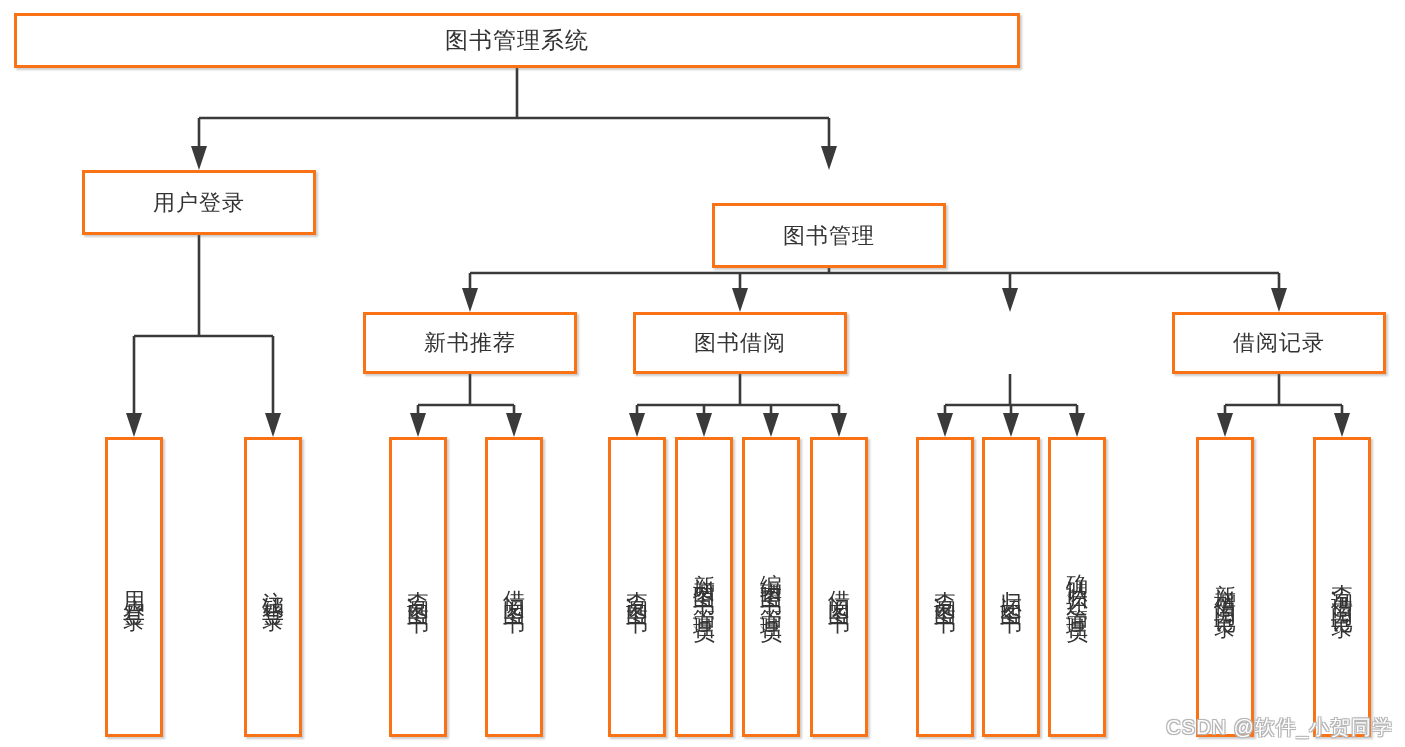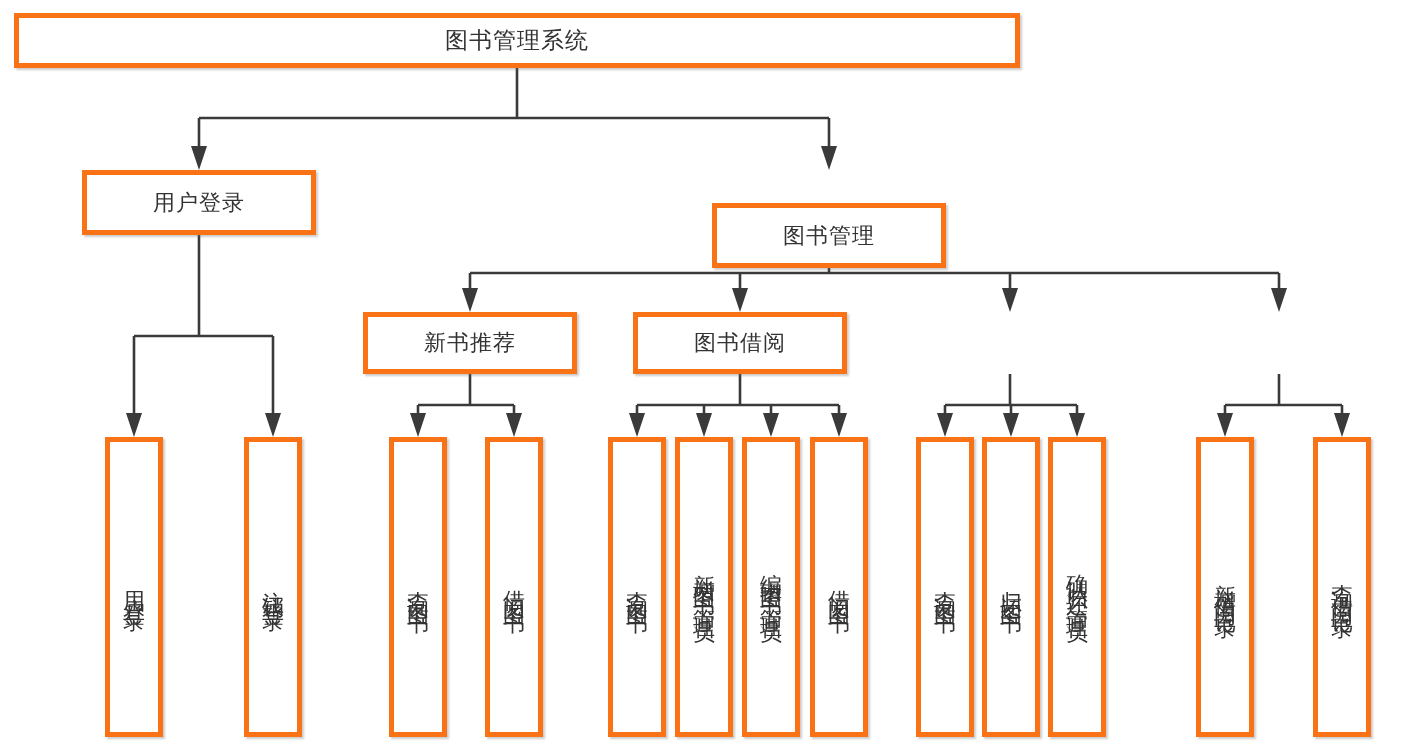--- a/index.html
+++ b/index.html
@@ -19,21 +19,21 @@
     position: absolute;
     left: 0;
     top: 0;
     z-index: 1;
   }
   .box {
     position: absolute;
     z-index: 2;
     box-sizing: border-box;
     background: #ffffff;
-    border: 5px solid #f97316;
+    border: 3px solid #f97316;
     box-shadow: 2px 2px 2px rgba(110,110,110,0.35);
     display: flex;
     align-items: center;
     justify-content: center;
     color: #333333;
   }
   .hbox {
     font-size: 22px;
     letter-spacing: 1px;
     white-space: nowrap;
@@ -112,20 +112,23 @@
   <div class="box hbox" style="left:712px; top:170px; width:234px; height:65px;margin-top:33px;">
     <span>图书管理</span>
   </div>
 
   <div class="box hbox" style="left:363px; top:312px; width:214px; height:62px;">
     <span>新书推荐</span>
   </div>
   <div class="box hbox" style="left:633px; top:312px; width:214px; height:62px;">
     <span>图书借阅</span>
   </div>
+  <div class="box hbox" style="left:1172px; top:312px; width:214px; height:62px;">
+    <span>借阅记录</span>
+  </div>
 
   <div class="box vbox" style="left:105px; top:437px; width:58px; height:300px;">
     <span>用户登录</span>
   </div>
   <div class="box vbox" style="left:244px; top:437px; width:58px; height:300px;">
     <span>注销登录</span>
   </div>
 
   <div class="box vbox" style="left:389px; top:437px; width:58px; height:300px;">
     <span>查询图书</span>
@@ -157,14 +160,15 @@
     <span>确认归还（管理员）</span>
   </div>
 
   <div class="box vbox" style="left:1196px; top:437px; width:58px; height:300px;">
     <span>新增借阅记录</span>
   </div>
   <div class="box vbox" style="left:1313px; top:437px; width:58px; height:300px;">
     <span>查询借阅记录</span>
   </div>
 
+  <div class="watermark">CSDN @软件_小贺同学</div>
 
 </div>
 
 </body></html>

